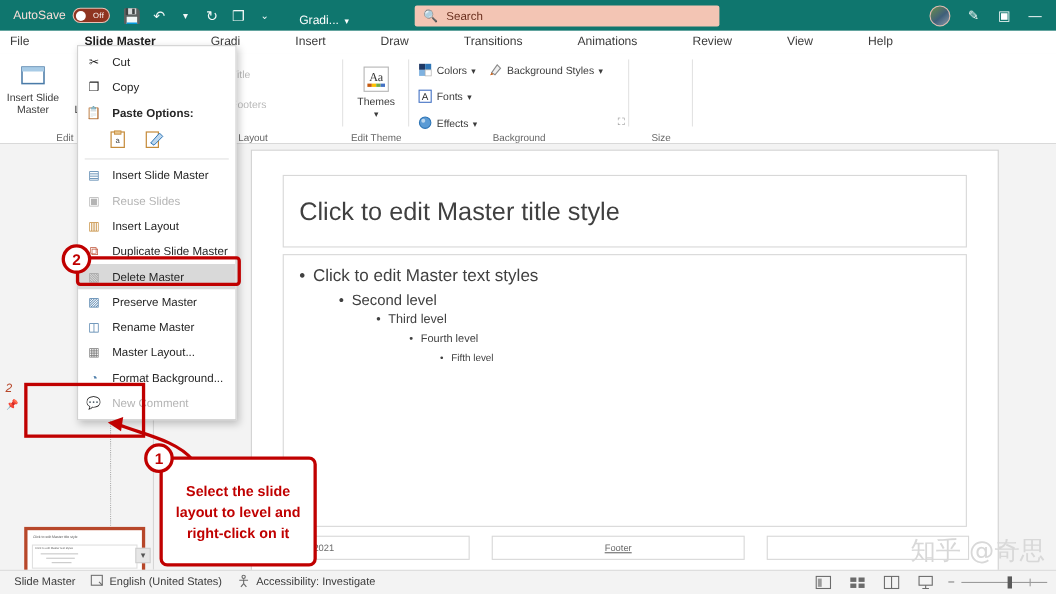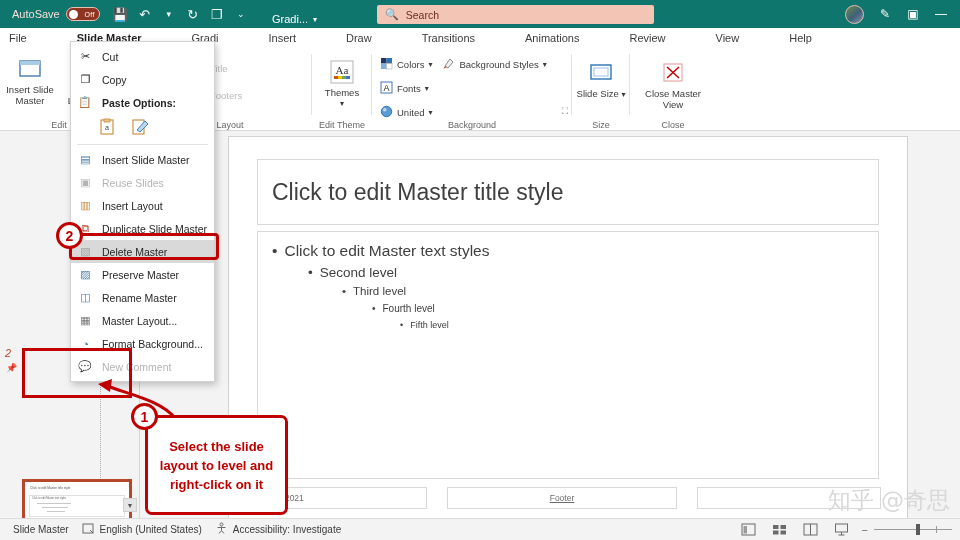--- a/index.html
+++ b/index.html
@@ -372,21 +372,21 @@
             <span>Fonts</span>
             <span style="font-size:8px">▾</span>
           </div>
           <div class="smallrow">
             <span>
               <svg width="13" height="13" viewBox="0 0 13 13">
                   <circle cx="6.5" cy="6.5" r="5.2" fill="#5b9bd5" stroke="#2e75b6" stroke-width="1"></circle>
                   <circle cx="4.8" cy="4.8" r="1.8" fill="#bdd7ee"></circle>
                 </svg>
             </span>
-            <span>United</span>
+            <span>Effects</span>
             <span style="font-size:8px">▾</span>
           </div>
         </div>
         <div style="display:flex;flex-direction:row;gap:5px">
           <div class="smallrow">
             <span>
               <svg width="13" height="13" viewBox="0 0 13 13">
                   <path d="M3 9 L8 2 L11 5 L6 11 Z" fill="#f0f0f0" stroke="#8a8a8a" stroke-width="1"></path>
                   <path d="M3 9 L1.5 11.5 L4.5 10.8 Z" fill="#c55a11"></path>
                 </svg>
@@ -395,51 +395,24 @@
             <span style="font-size:8px">▾</span>
           </div>
         </div>
       </div>
       <div class="glabel">Background</div>
       <div class="dialog-launcher">⛶</div>
       <div class="gsep"></div>
     </div>
 
     <div class="grp" style="left:572px;width:58px">
-      <div style="display:flex;justify-content:center;padding-top:4px">
-        <div class="bigbtn" style="width:50px">
-          <span class="ic">
-            <svg width="28" height="24" viewBox="0 0 28 24">
-                <rect x="4" y="4" width="20" height="14" fill="#fff" stroke="#2e75b6" stroke-width="1.4"></rect>
-                <rect x="7" y="7" width="14" height="8" fill="none" stroke="#9dc3e6" stroke-width="1"></rect>
-              </svg>
-          </span>
-          <span>
-            <span>Slide Size</span> <span style="font-size:8px">▾</span>
-          </span>
-        </div>
-      </div>
       <div class="glabel">Size</div>
       <div class="gsep"></div>
     </div>
 
-    <div class="grp" style="left:630px;width:86px">
-      <div style="display:flex;justify-content:center;padding-top:4px">
-        <div class="bigbtn" style="width:78px">
-          <span class="ic">
-            <svg width="28" height="24" viewBox="0 0 28 24">
-                <rect x="5" y="3" width="18" height="17" fill="#fff" stroke="#e8a9a9" stroke-width="1.2"></rect>
-                <path d="M8 6 L20 17 M20 6 L8 17" stroke="#c00000" stroke-width="1.5"></path>
-              </svg>
-          </span>
-          <span>Close Master View</span>
-        </div>
-      </div>
-      <div class="glabel">Close</div>
-    </div>
   </div>
 
   <div class="thumbpane">
     <div class="dotline" style="top:30px;bottom:20px"></div>
 
     <div class="thumb-num" style="top:216px">2</div>
     <div class="pin" style="top:232px">📌</div>
 
     <div class="thumb selected" style="left:22px;top:348px;width:110px;height:50px">
       <div style="position:absolute;left:5px;top:4px;font-size:3.2px;color:#555">Click to edit Master title style</div>

